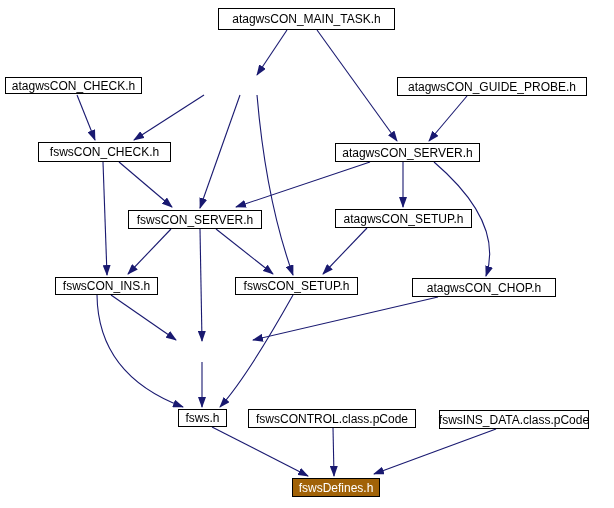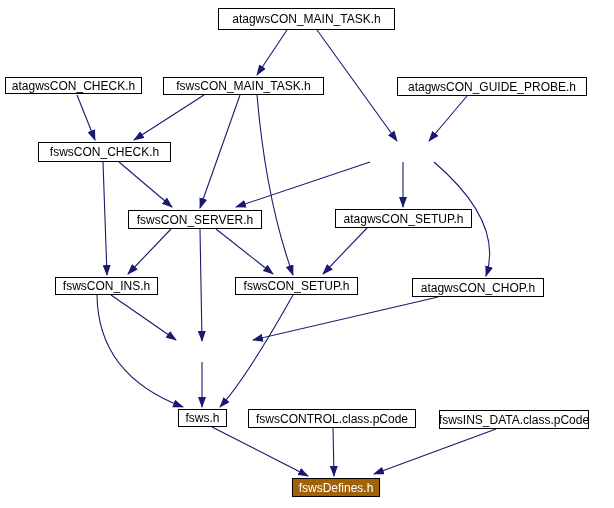--- a/index.html
+++ b/index.html
@@ -51,25 +51,25 @@
         <path d="M 438 297 L 253 340" stroke="#191970" marker-end="url(#arrowhead)"></path>
         <path d="M 202 362 L 202 407" stroke="#191970" marker-end="url(#arrowhead)"></path>
         <path d="M 212 427 L 308 476" stroke="#191970" marker-end="url(#arrowhead)"></path>
         <path d="M 333 428 L 334 476" stroke="#191970" marker-end="url(#arrowhead)"></path>
         <path d="M 496 429 L 374 474" stroke="#191970" marker-end="url(#arrowhead)"></path>
       </g>
   </svg>
 
 <div class="node" style="left: 218px; top: 8px; width: 177px; height: 22px;">atagwsCON_MAIN_TASK.h</div>
     <div class="node" style="left: 5px; top: 77px; width: 137px; height: 17px;">atagwsCON_CHECK.h</div>
-    <div class="node" style="left: 163px; top: 77px; width: 161px; height: 18px;">fswsCON_MAIN_TASK.h</div>
     <div class="node" style="left: 397px; top: 77px; width: 190px; height: 19px;">atagwsCON_GUIDE_PROBE.h</div>
     <div class="node" style="left: 38px; top: 142px; width: 133px; height: 20px;">fswsCON_CHECK.h</div>
+    <div class="node" style="left: 335px; top: 143px; width: 145px; height: 19px;">atagwsCON_SERVER.h</div>
     <div class="node" style="left: 128px; top: 210px; width: 134px; height: 19px;">fswsCON_SERVER.h</div>
     <div class="node" style="left: 335px; top: 209px; width: 137px; height: 19px;">atagwsCON_SETUP.h</div>
     <div class="node" style="left: 55px; top: 277px; width: 103px; height: 18px;">fswsCON_INS.h</div>
     <div class="node" style="left: 235px; top: 277px; width: 123px; height: 18px;">fswsCON_SETUP.h</div>
-    <div class="node" style="left: 412px; top: 278px; width: 132px; height: 19px;">atagwsCON_CHOP.h</div>
+    <div class="node" style="left: 412px; top: 278px; width: 144px; height: 19px;">atagwsCON_CHOP.h</div>
     <div class="node" style="left: 178px; top: 409px; width: 49px; height: 18px;">fsws.h</div>
     <div class="node" style="left: 248px; top: 409px; width: 168px; height: 19px;">fswsCONTROL.class.pCode</div>
     <div class="node" style="left: 439px; top: 410px; width: 150px; height: 19px;">fswsINS_DATA.class.pCode</div>
     <div class="node highlight" style="left: 292px; top: 478px; width: 88px; height: 19px;">fswsDefines.h</div>
   </div>
 
 </body></html>

